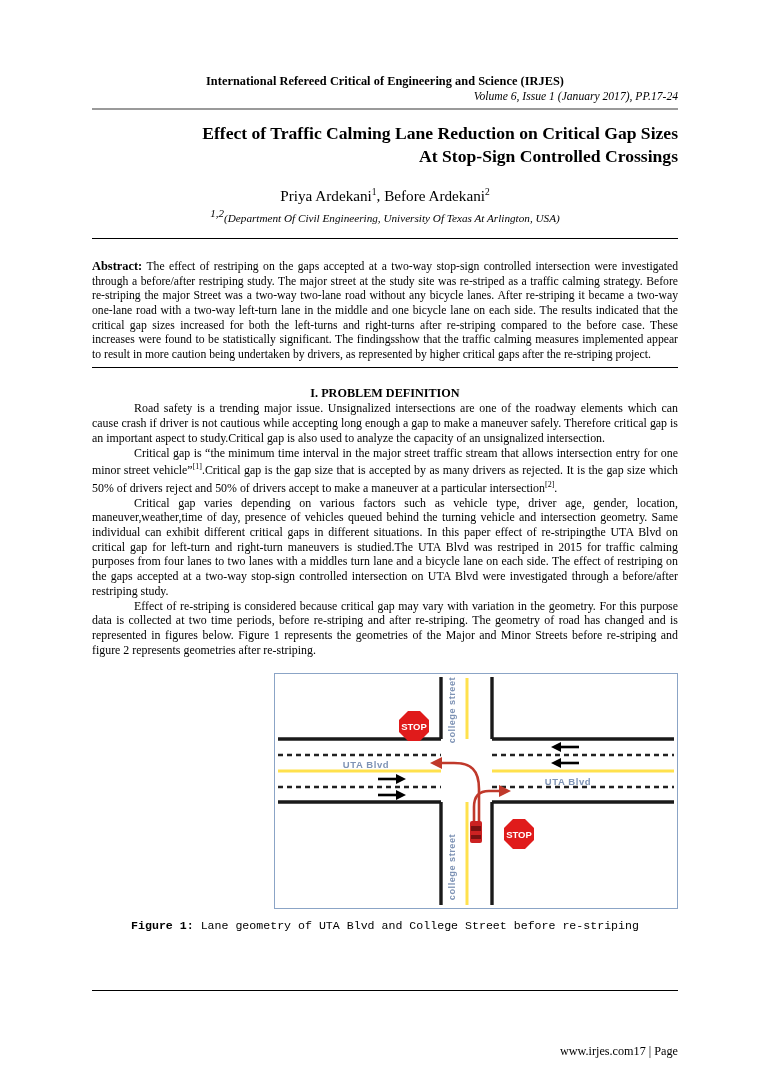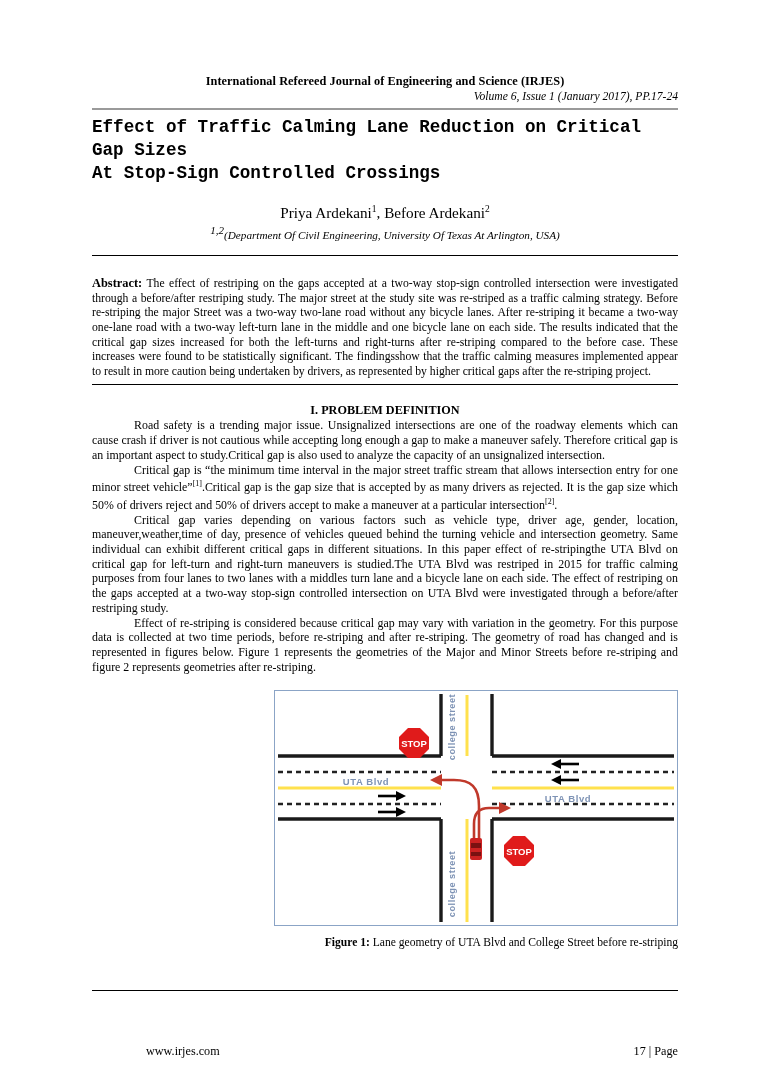--- a/index.html
+++ b/index.html
@@ -48,26 +48,25 @@
   }
   .header-rule {
     margin-top: 3px;
     height: 2px;
     background: #9a9a9a;
     width: 100%;
   }
 
   
   .paper-title {
-    margin-top: 6px;
+    margin-top: 12px;
     font-size: 17.6px;
     font-weight: bold;
     line-height: 23px;
-    text-align: left;
-    font-family: Liberation Mono, monospace;
+    text-align: right;
   }
   .authors {
     margin-top: 15px;
     font-size: 15.2px;
     line-height: 19px;
     text-align: center;
   }
   .authors sup { font-size: 9.5px; vertical-align: super; }
   .affiliation {
     font-size: 11.2px;
@@ -123,23 +122,24 @@
     position: relative;
     box-sizing: border-box;
   }
   .fig-canvas {
     position: absolute;
     inset: 3px;
     overflow: hidden;
   }
   .figure-caption {
     margin-top: 9px;
-    text-align: right;
+    text-align: center;
     font-size: 11.6px;
     line-height: 15px;
+    font-family: Liberation Mono, monospace;
   }
   .figure-caption b { font-weight: bold; }
 
   
   .footer {
     position: absolute;
     left: 92px;
     top: 990px;
     width: 586px;
   }
@@ -149,38 +149,38 @@
     width: 100%;
   }
   .footer-row {
     margin-top: 5px;
     display: flex;
     align-items: baseline;
     font-size: 12.2px;
   }
   .footer-center {
     flex: 1;
-    text-align: left;
+    text-align: right;
     padding-left: 54px;
   }
   .footer-right {
     text-align: right;
     white-space: nowrap;
     margin-top: 48px;
   }
 </style>
 </head>
 <body>
 
 <div class="page">
 
   <div class="content">
 
     <div class="journal-header">
-      <div class="journal-title">International Refereed Journal of Engineering and Science (IRJES)</div>
+      <div class="journal-title">International Refereed Critical of Engineering and Science (IRJES)</div>
       <div class="journal-volume">Volume 6, Issue 1 (January 2017), PP.17-24</div>
       <div class="header-rule"></div>
     </div>
 
     <div class="paper-title">
       <div>Effect of Traffic Calming Lane Reduction on Critical Gap Sizes</div>
       <div>At Stop-Sign Controlled Crossings</div>
     </div>
 
     <div class="authors">

